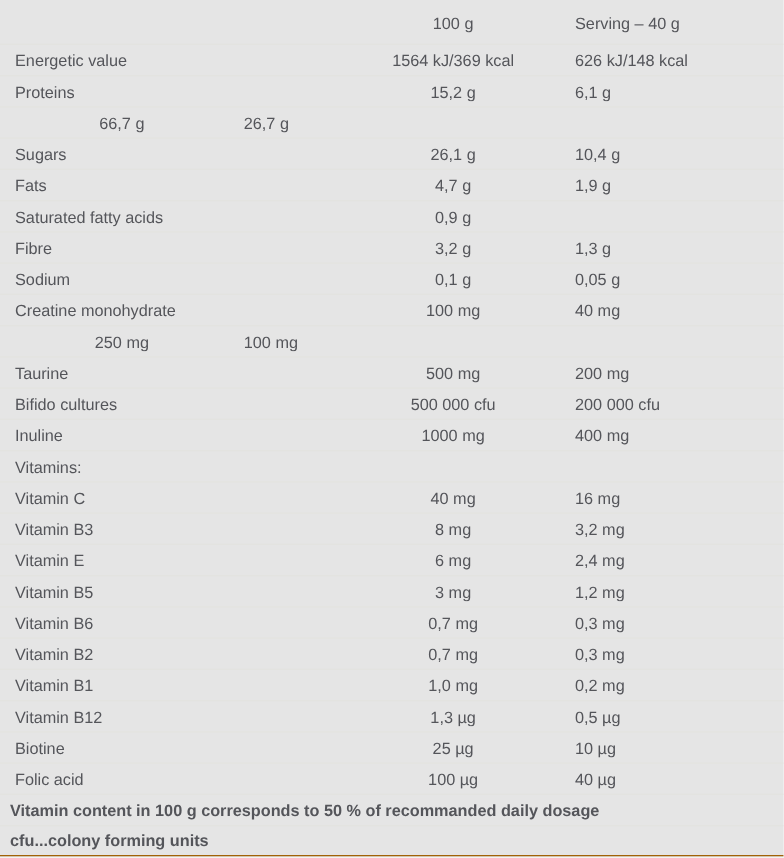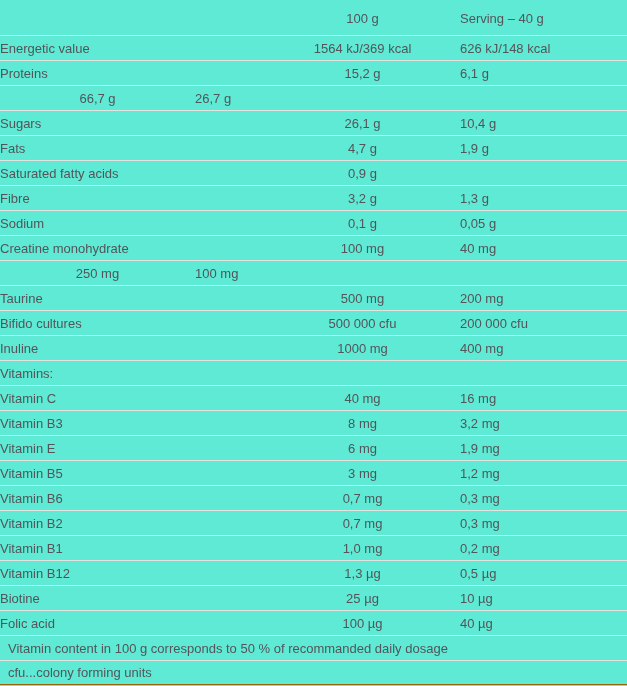--- a/index.html
+++ b/index.html
@@ -5,21 +5,21 @@
   html, body {
     margin: 0;
     padding: 0;
     background: #fdfdfb;
     font-family: "Liberation Sans", "DejaVu Sans", sans-serif;
   }
   .nutrition-table {
     width: 627px;
     height: 686px;
     box-sizing: border-box;
-    background: #5eead4;
+    background: #e5e5e5;
     color: #54555a;
     font-size: 13px;
     overflow: hidden;
   }
   .row {
     display: flex;
     align-items: center;
     height: 25px;
     box-sizing: border-box;
     border-top: 1px solid #e3e3e0;
@@ -29,32 +29,33 @@
     border-top: none;
     padding-top: 2px;
   }
   .cell {
     box-sizing: border-box;
     white-space: nowrap;
     overflow: hidden;
   }
   .cell.label {
     width: 265px;
-    padding-left: 0;
+    padding-left: 12px;
     text-align: left;
   }
   .cell.val1 {
     width: 195px;
     text-align: center;
   }
   .cell.val2 {
     flex: 1;
   }
   .row.footnote {
     padding-left: 8px;
+    font-weight: bold;
   }
   .row.footnote.last {
     border-bottom: 1px solid #a16207;
   }
 </style>
 </head>
 <body>
 
 <div class="nutrition-table">
   <div class="row header">
@@ -153,21 +154,21 @@
 
   <div class="row">
     <div class="cell label">Vitamin B3</div>
     <div class="cell val1">8 mg</div>
     <div class="cell val2">3,2 mg</div>
   </div>
 
   <div class="row">
     <div class="cell label">Vitamin E</div>
     <div class="cell val1">6 mg</div>
-    <div class="cell val2">1,9 mg</div>
+    <div class="cell val2">2,4 mg</div>
   </div>
 
   <div class="row">
     <div class="cell label">Vitamin B5</div>
     <div class="cell val1">3 mg</div>
     <div class="cell val2">1,2 mg</div>
   </div>
 
   <div class="row">
     <div class="cell label">Vitamin B6</div>

